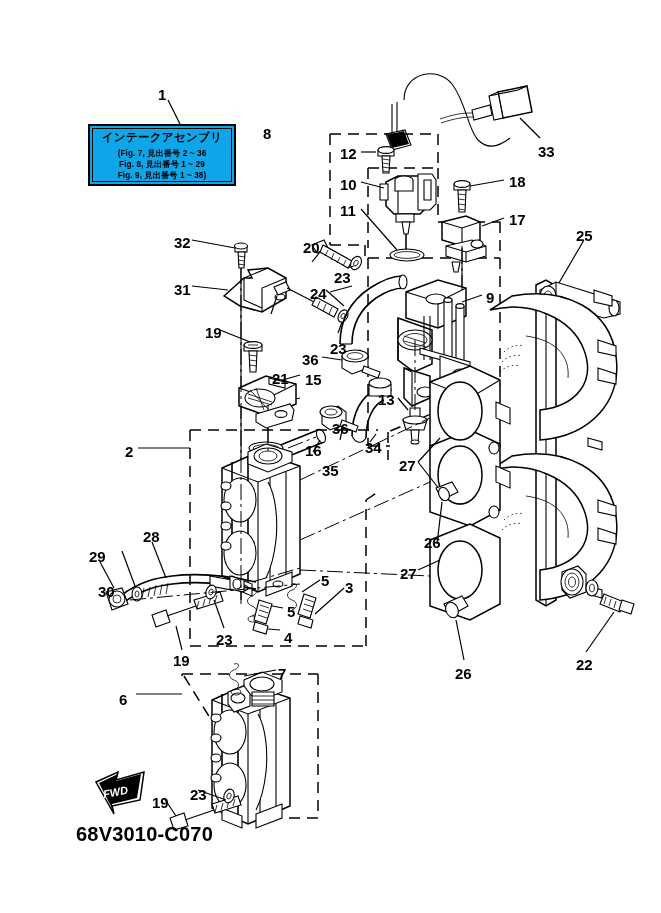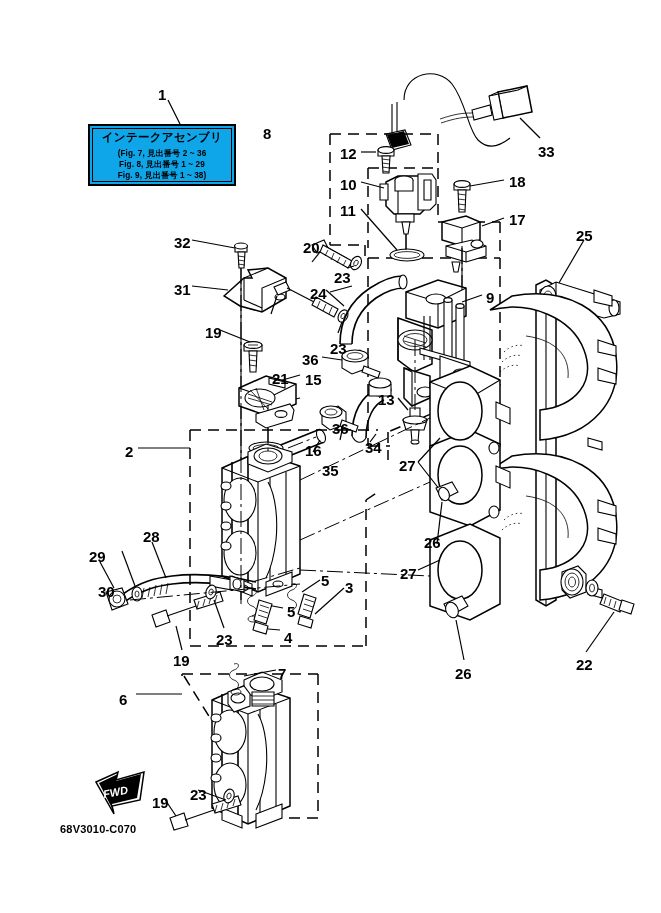--- a/index.html
+++ b/index.html
@@ -65,23 +65,23 @@
   .title-sub {
     font-size: 8.2px;
     font-weight: bold;
     line-height: 1.34;
     text-align: center;
     color: #000;
     letter-spacing: 0.1px;
   }
   .diagram-code {
     position: absolute;
-    left: 60px;
+    left: 76px;
     top: 823px;
-    font-size: 11px;
+    font-size: 20px;
     font-weight: bold;
     letter-spacing: 0.2px;
     color: #000;
   }
   .fwd-text {
     position: absolute;
     left: 103px;
     top: 786px;
     font-size: 11px;
     font-weight: bold;

